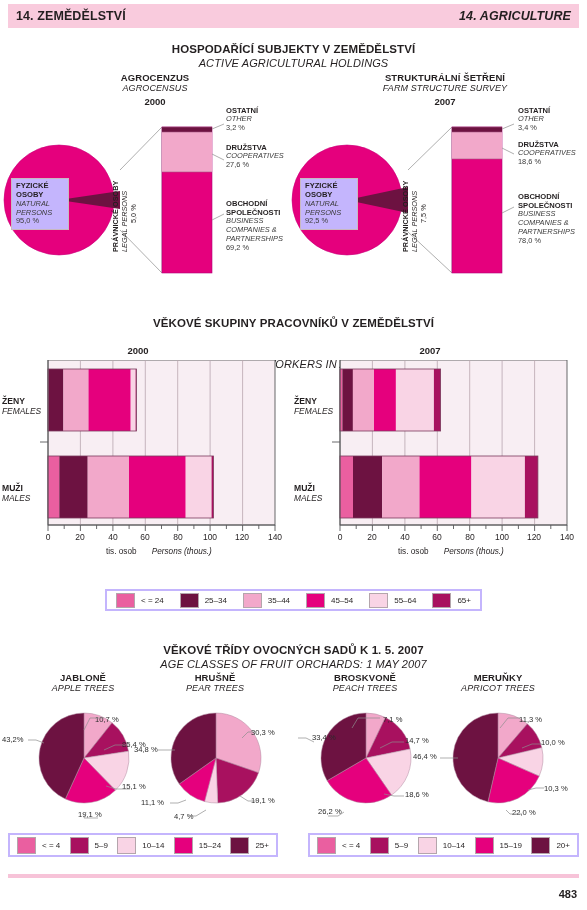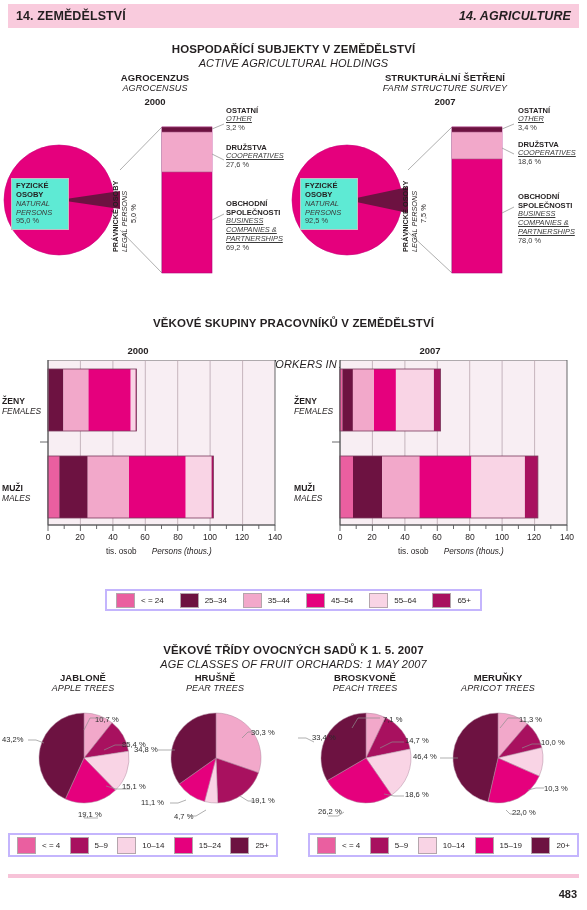--- a/index.html
+++ b/index.html
@@ -25,30 +25,30 @@
   .t-en{font-size:11px;font-style:italic;letter-spacing:.1px;}
   .sub-cz{font-size:9.5px;font-weight:bold;text-align:center;letter-spacing:.1px;}
   .sub-en{font-size:9px;font-style:italic;text-align:center;letter-spacing:.1px;}
   .sub-yr{font-size:9.5px;font-weight:bold;text-align:center;}
 
   
   .svgwrap{position:absolute;}
 
   
   .calloutbox{
-    position:absolute;background:#5eead4;border:1px solid #c9b9c1;
+    position:absolute;background:#c4b5fd;border:1px solid #c9b9c1;
     padding:3px 4px;box-sizing:border-box;line-height:1.18;
   }
   .cb-cz{font-size:7.6px;font-weight:bold;}
   .cb-en{font-size:7.4px;font-style:italic;color:#3a3a3a;}
   .cb-pc{font-size:7.4px;color:#3a3a3a;}
 
   .sidelbl{position:absolute;line-height:1.2;}
   .sl-cz{font-size:7.6px;font-weight:bold;}
-  .sl-en{font-size:7.4px;font-style:italic;color:#3a3a3a;text-decoration:underline;}
+  .sl-en{font-size:7.4px;font-style:italic;color:#3a3a3a;}
   .sl-pc{font-size:7.4px;color:#3a3a3a;}
 
   .vlabel{position:absolute;font-size:7.3px;font-weight:bold;
     writing-mode:vertical-rl;transform:rotate(180deg);line-height:1.25;}
 
   
   .axnum{position:absolute;font-size:8.5px;text-align:center;width:22px;}
   .catlbl{position:absolute;line-height:1.2;text-align:left;}
   .cl-cz{font-size:8.6px;font-weight:bold;}
   .cl-en{font-size:8.4px;font-style:italic;}

